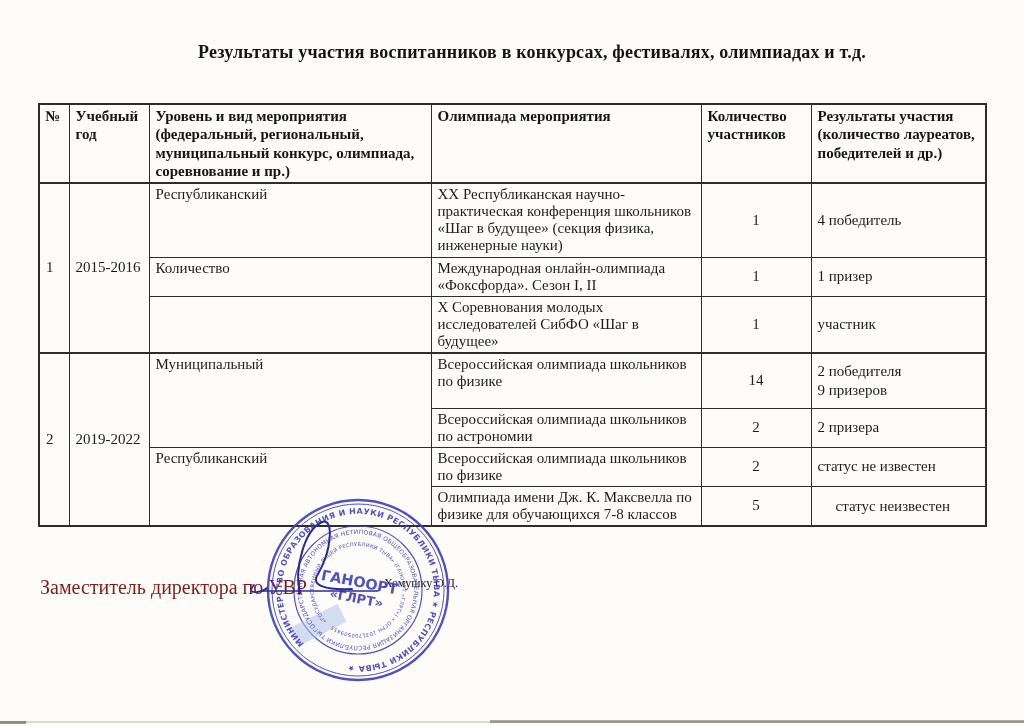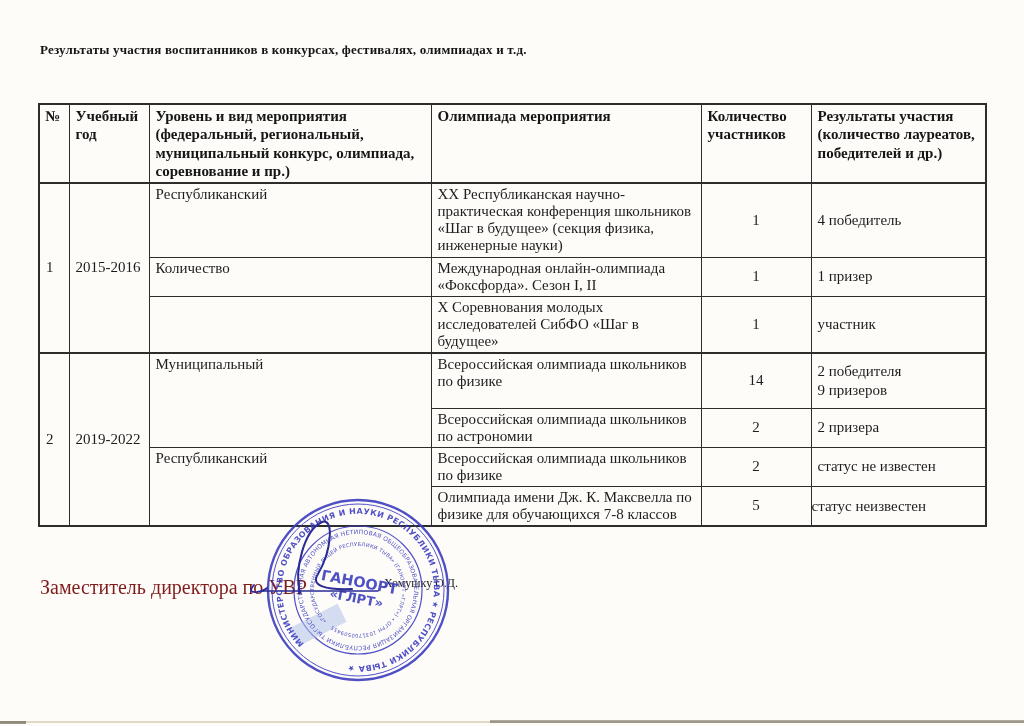--- a/index.html
+++ b/index.html
@@ -5,21 +5,21 @@
   html,body{margin:0;padding:0;}
   body{
     width:1024px;height:726px;position:relative;overflow:hidden;
     background:#fdfcf9;
     font-family:"Liberation Serif","DejaVu Serif",serif;
     color:#1d1d1d;
   }
   
   .doc-title{
     position:absolute;left:40px;top:42px;width:984px;
-    font-size:13px;font-weight:bold;color:#141414;
+    text-align:center;font-size:18px;font-weight:bold;color:#141414;
     letter-spacing:.2px;
   }
   
   .tbl-wrap{position:absolute;left:38px;top:103px;}
   table.results{
     border-collapse:collapse;table-layout:fixed;width:947px;
     font-size:15px;
   }
   table.results td,table.results th{
     border:1.4px solid #2e2d2b;
@@ -34,21 +34,21 @@
   thead th.h-num{text-align:left;padding-left:5px;}
   tr.rh{height:72px;}
   tr.r1a{height:67px;} tr.r1b{height:35px;} tr.r1c{height:31px;}
   tr.r2a{height:55px;} tr.r2b{height:33px;} tr.r2c{height:34px;} tr.r2d{height:32px;}
   td.num{text-align:left;vertical-align:middle;padding-left:6px;}
   td.year{text-align:left;vertical-align:middle;}
   td.level{vertical-align:top;line-height:1.18;padding-top:3px;}
   td.name{vertical-align:top;line-height:1.14;padding-top:3px;}
   td.count{text-align:center;vertical-align:middle;}
   td.result{vertical-align:middle;line-height:1.25;white-space:pre-line;padding-left:8px;}
-  td.result.pad{padding-left:0;}
+  td.result.pad{padding-left:24px;}
   tr.r2a td{border-top-width:2.2px;margin-left:8px;}
   tbody{line-height:1.15;}
   
   .footer-label{
     position:absolute;left:40px;top:576px;font-size:20px;color:#7f1d1d;
   }
   .signer-name{
     position:absolute;left:384px;top:576px;font-size:12px;color:#20202a;
   }
   .stamp{position:absolute;left:263px;top:497px;width:190px;height:190px;opacity:.9;}

